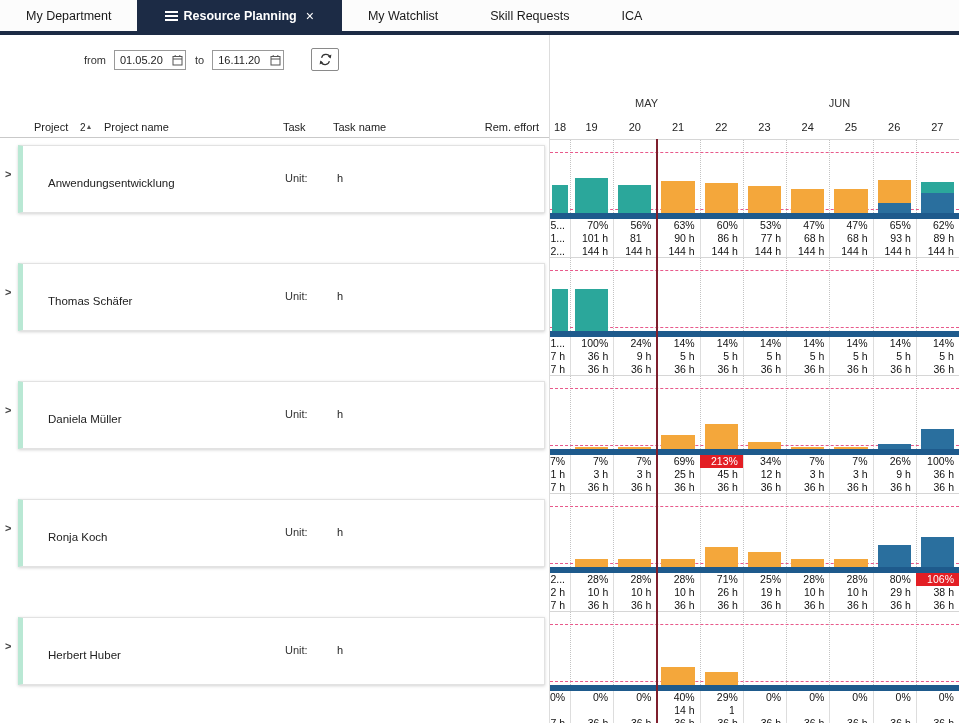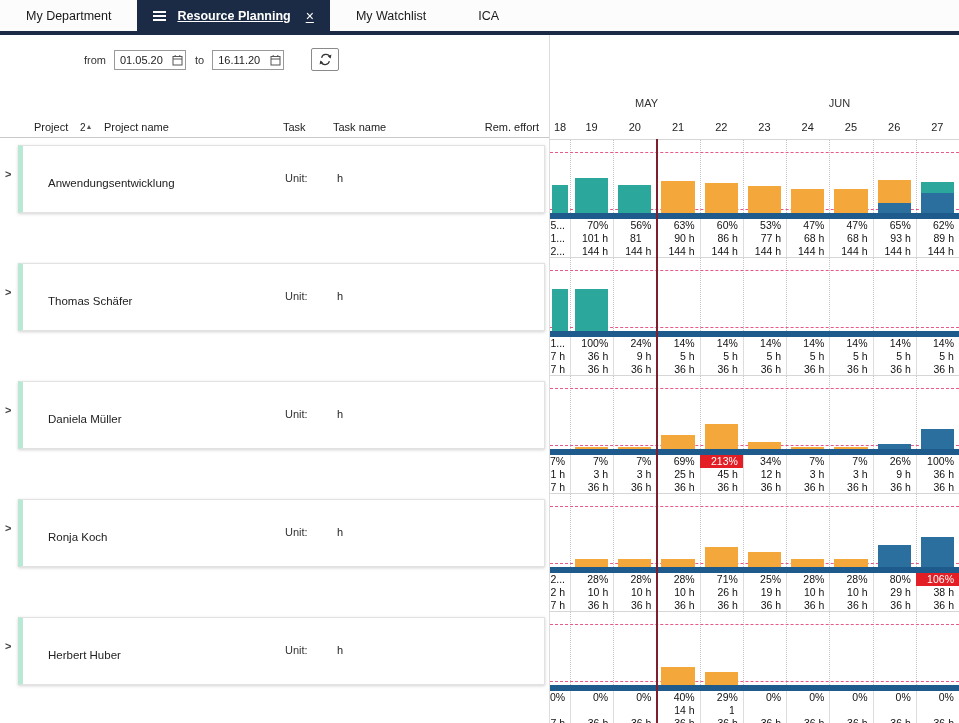--- a/index.html
+++ b/index.html
@@ -2,21 +2,21 @@
 <html><head>
 <meta charset="utf-8">
 <style>
   html,body{margin:0;padding:0;background:#fff;}
   body{width:959px;height:723px;overflow:hidden;font-family:"Liberation Sans",sans-serif;-webkit-font-smoothing:antialiased;}
   .app{position:relative;width:959px;height:723px;overflow:hidden;}
 
   
   .tabbar{display:flex;align-items:stretch;height:31px;border-bottom:4px solid #1C2B45;background:#fcfcfc;}
   .tab{display:flex;align-items:center;padding:0 26px;font-size:12.5px;color:#1a1a1a;cursor:pointer;white-space:nowrap;}
-  .tab.active{background:#1C2B45;color:#fff;font-weight:bold;gap:11px;padding:0 16px;text-decoration:underline;}
+  .tab.active{background:#1C2B45;color:#fff;font-weight:bold;gap:5px;padding:0 28px;}
   .burger{display:inline-block;width:13px;height:2px;background:#fff;box-shadow:0 -4px 0 #fff,0 4px 0 #fff;}
   .closex{font-size:14px;font-weight:normal;line-height:1;margin-left:4px;}
 
   .content{position:relative;display:flex;height:688px;}
   .left{position:relative;width:550px;box-sizing:border-box;border-right:1px solid #ddd;background:#fff;}
   .right{position:relative;width:409px;background:#fff;overflow:hidden;}
 
   
   .filters{position:absolute;top:13px;left:84px;display:flex;align-items:center;font-size:11px;color:#333;}
   .flabel{margin-right:8px;}
@@ -70,20 +70,21 @@
 
 <div class="app">
   <div class="tabbar" id="tabbar">
       <div class="tab">My Department</div>
       <div class="tab active">
         <div class="burger"></div>
         <span>Resource Planning</span>
         <div class="closex">×</div>
       </div>
       <div class="tab">My Watchlist</div>
+      <div class="tab">Skill Requests</div>
       <div class="tab">ICA</div>
     </div>
 
   <div class="content">
 
     <div class="left">
       <div class="filters">
         <span class="flabel">from</span>
         <span class="datewrap">
           <input class="date" value="01.05.20" style="">

